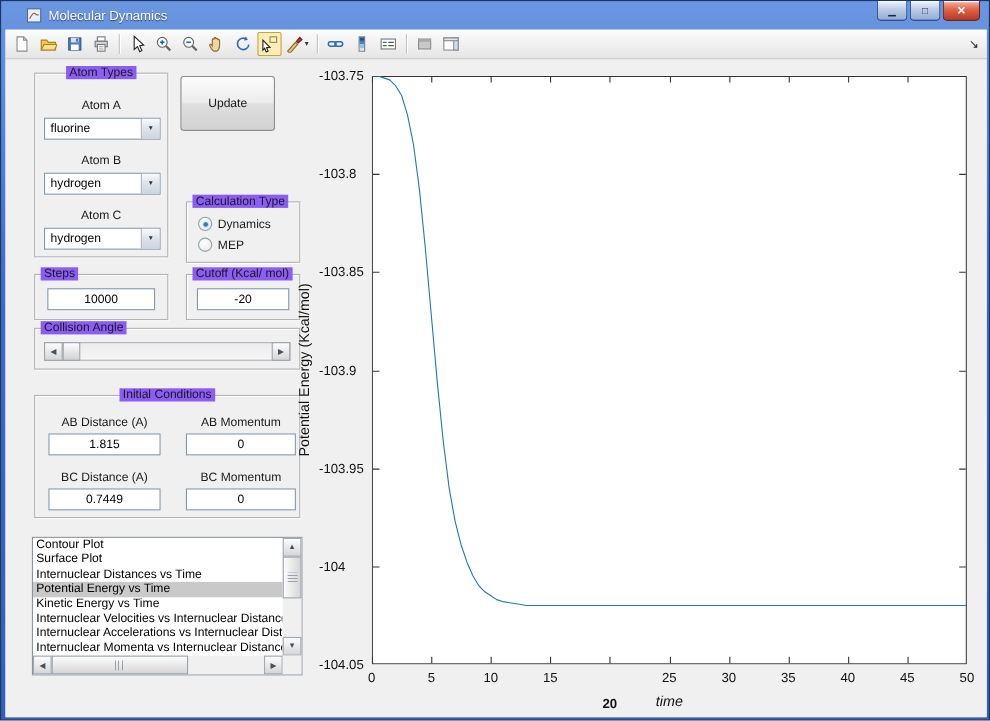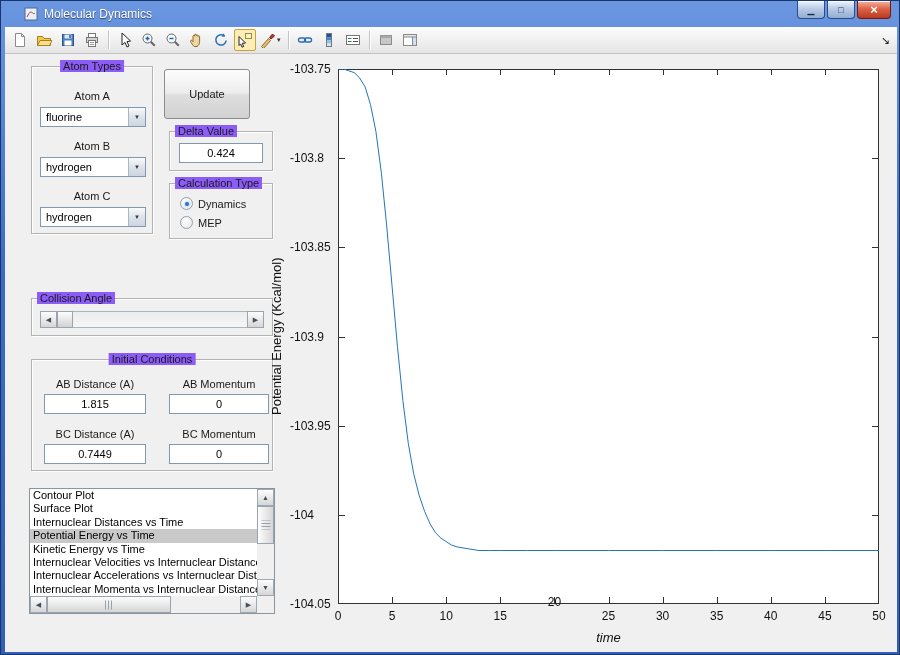--- a/index.html
+++ b/index.html
@@ -260,40 +260,44 @@
         </div>
         <div class="ctl-label" style="top:123px">Atom C</div>
         <div class="dropdown" style="top:140px">
           <span class="dd-value">hydrogen</span>
           <span class="dd-arrow">▼</span>
         </div>
       </div>
 
       <button id="update-btn">Update</button>
 
-      <div class="group" style="left:164px;top:77px;width:104px;height:40px">
-        <span class="group-title gt-left">Delta Value</span>
-        <input class="edit" style="left: 9px; top: 11px; width: 84px;" value="0.424">
-      </div>
 
       <div class="group" style="left:164px;top:129px;width:104px;height:56px">
         <span class="group-title gt-left">Calculation Type</span>
         <div id="calc-options">
             <div class="radio-row" style="top: 12px;">
               <span class="radio checked"></span>
               <span class="radio-label">Dynamics</span>
             </div>
             <div class="radio-row" style="top: 31px;">
               <span class="radio"></span>
               <span class="radio-label">MEP</span>
             </div>
           </div>
       </div>
 
-
+      <div class="group" style="left:26px;top:195px;width:122px;height:42px">
+        <span class="group-title gt-left">Steps</span>
+        <input class="edit" style="left: 11px; top: 12px; width: 98px;" value="10000">
+      </div>
+
+      <div class="group" style="left:164px;top:195px;width:104px;height:42px">
+        <span class="group-title gt-left">Cutoff (Kcal/ mol)</span>
+        <input class="edit" style="left: 9px; top: 12px; width: 84px;" value="-20">
+      </div>
 
       <div class="group" style="left:26px;top:244px;width:242px;height:38px">
         <span class="group-title gt-left">Collision Angle</span>
         <div id="collision-slider">
           <span class="sl-btn sl-left">◀</span>
           <span id="collision-thumb"></span>
           <span class="sl-btn sl-right">▶</span>
         </div>
       </div>
 
@@ -373,21 +377,21 @@
               <line x1="1" y1="535.5" x2="7" y2="535.5" stroke="#333"></line>
               <line x1="540" y1="535.5" x2="534" y2="535.5" stroke="#333"></line>
               <polyline points="0.0,0.0 5.4,0.0 10.8,1.8 16.2,3.6 21.6,8.9 27.1,17.8 32.5,35.7 37.9,62.4 43.3,103.4 48.7,156.9 54.1,217.6 59.5,278.2 64.9,331.7 70.3,374.5 75.7,404.8 81.1,426.2 86.6,442.3 92.0,454.7 97.4,463.7 102.8,469.0 108.2,472.6 113.6,476.1 119.0,477.9 129.8,479.7 140.7,481.5 151.5,481.5 162.3,481.5 189.3,481.5 216.4,481.5 270.5,481.5 324.6,481.5 378.7,481.5 432.8,481.5 486.9,481.5 541.0,481.5" fill="none" stroke="#2276b5" stroke-width="1" stroke-linejoin="round"></polyline>
             </svg></div>
         <div id="xlabel">time</div>
         <div id="ylabel">Potential Energy (Kcal/mol)</div>
       <span class="xtick" style="left: 313px; top: 555px;">0</span>
           <span class="xtick" style="left: 367.1px; top: 555px;">5</span>
           <span class="xtick" style="left: 421.2px; top: 555px;">10</span>
           <span class="xtick" style="left: 475.3px; top: 555px;">15</span>
-          <span class="xtick" style="left: 529.4px; top: 541px;">20</span>
+          <span class="xtick" style="left: 529.4px; top: 579px; font-weight: bold;">20</span>
           <span class="xtick" style="left: 583.5px; top: 555px;">25</span>
           <span class="xtick" style="left: 637.6px; top: 555px;">30</span>
           <span class="xtick" style="left: 691.7px; top: 555px;">35</span>
           <span class="xtick" style="left: 745.8px; top: 555px;">40</span>
           <span class="xtick" style="left: 799.9px; top: 555px;">45</span>
           <span class="xtick" style="left: 854px; top: 555px;">50</span>
           <span class="ytick" style="left: 285px; top: 8px;">-103.75</span>
           <span class="ytick" style="left: 285px; top: 97.1667px;">-103.8</span>
           <span class="ytick" style="left: 285px; top: 186.333px;">-103.85</span>
           <span class="ytick" style="left: 285px; top: 275.5px;">-103.9</span>

